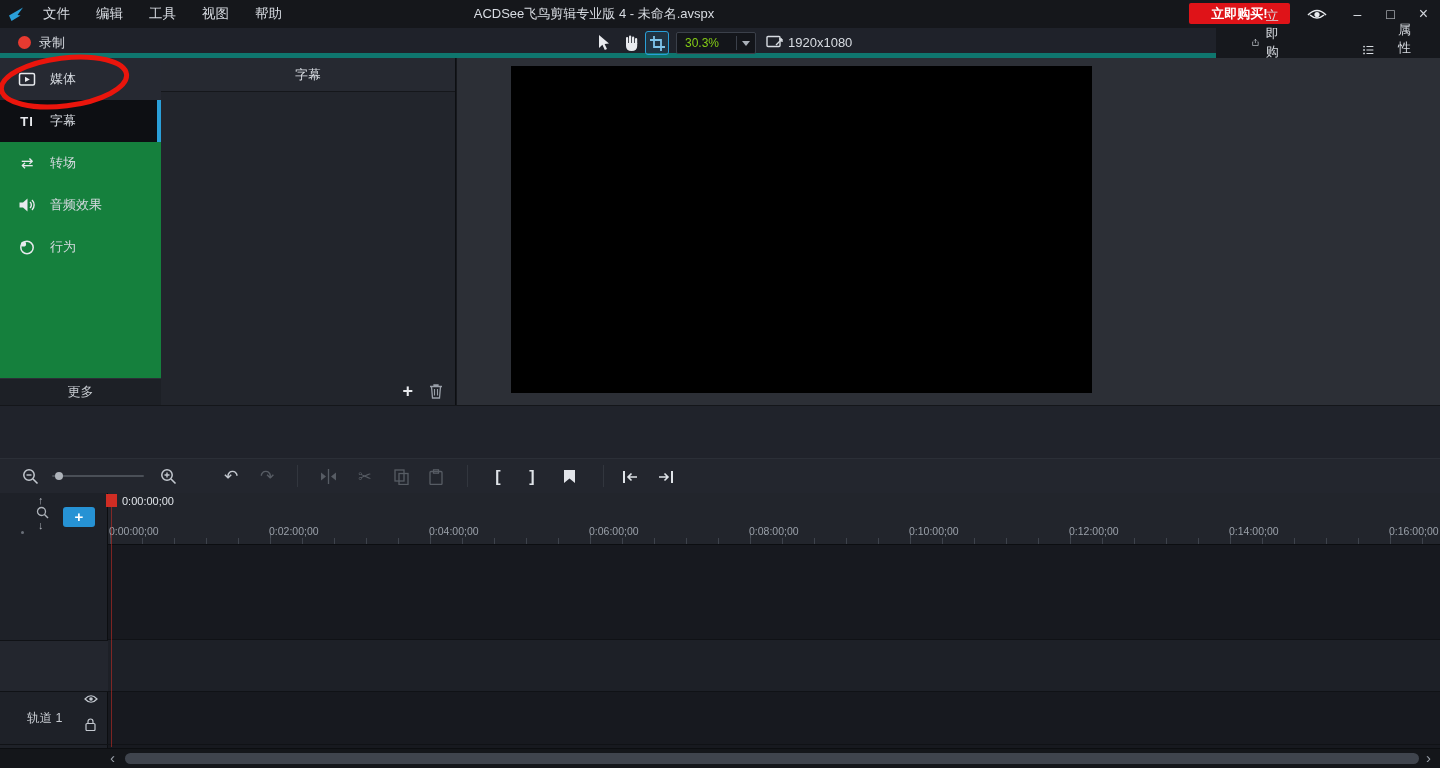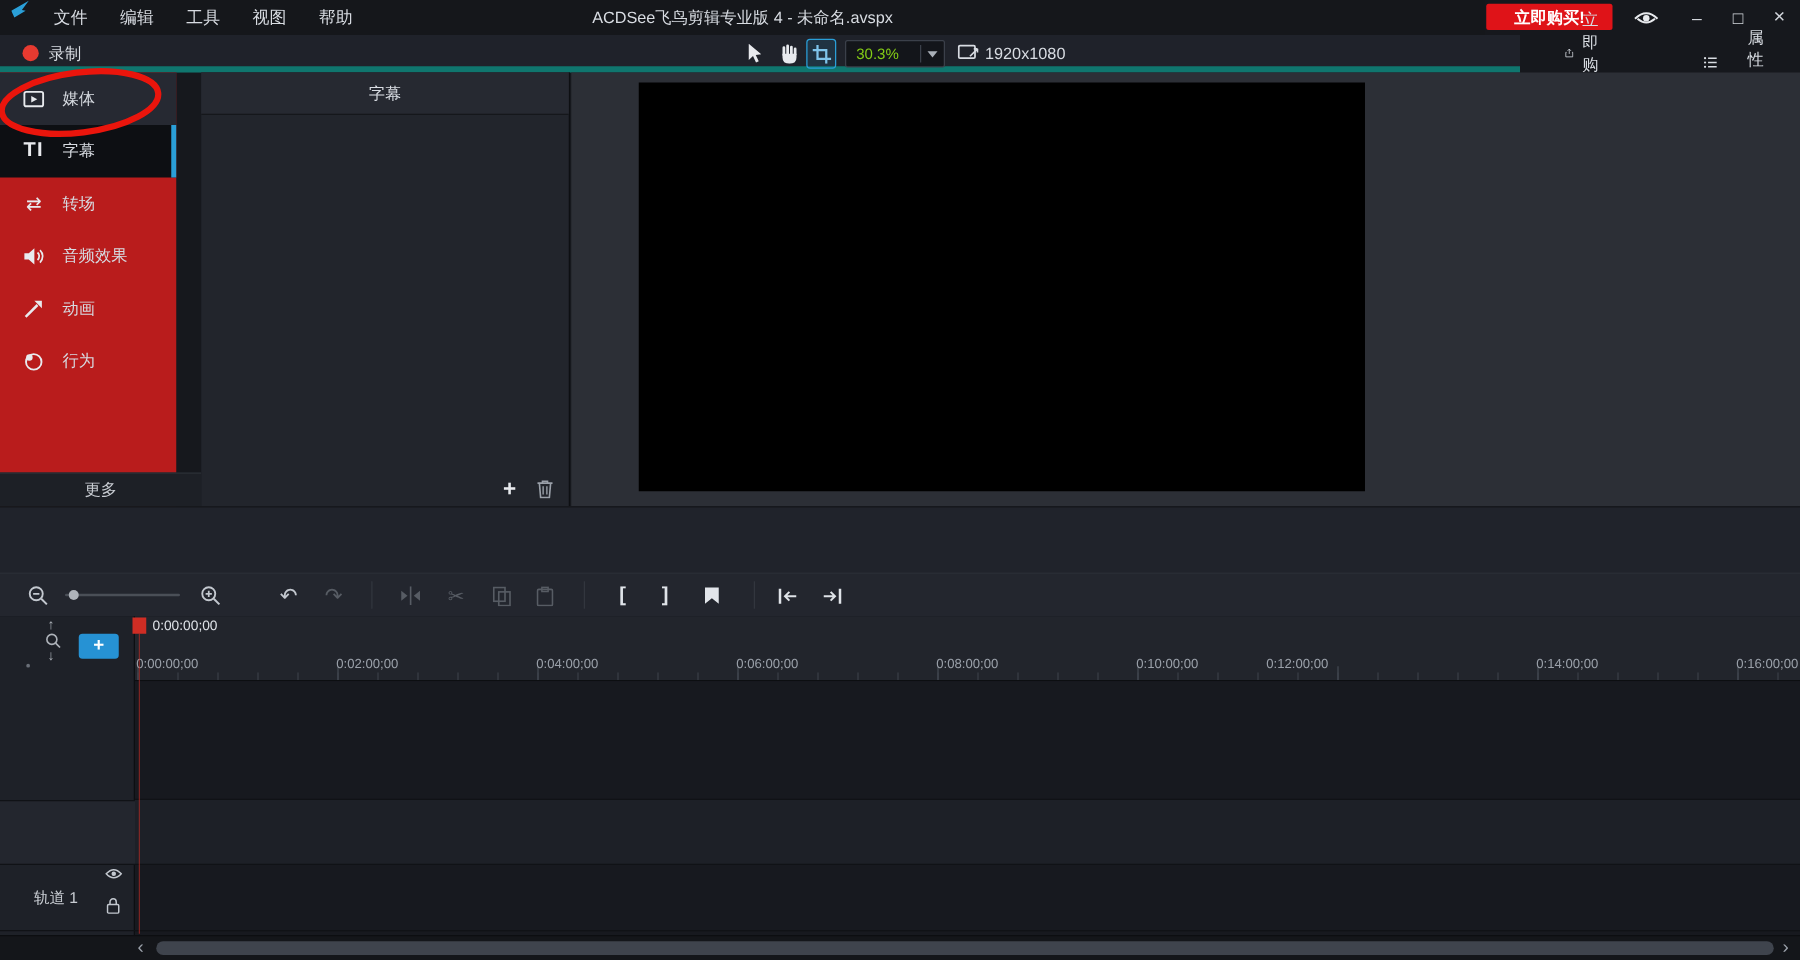--- a/index.html
+++ b/index.html
@@ -2,21 +2,21 @@
 <html><head>
 <meta charset="utf-8">
 <style>
   *{box-sizing:border-box;margin:0;padding:0}
   html,body{width:1440px;height:768px;overflow:hidden;background:#101216;
     font-family:"Liberation Sans","DejaVu Sans",sans-serif;color:#ccd0d6;font-size:13px}
   #app{position:relative;width:1440px;height:768px;background:#16181d;user-select:none}
   svg{display:block}
 
   
-  .titlebar{position:absolute;left:0;top:0;width:1188px;height:28px;background:#15171b;display:flex;}
+  .titlebar{position:absolute;left:0;top:0;width:1188px;height:28px;background:#15171b;display:flex;align-items:center}
   .logo{margin:0 6px 0 9px}
   .menu-item{padding:0 13px;font-size:13.5px;color:#d8dce2;line-height:28px;cursor:default}
   .tb-title{position:absolute;left:0;right:0;top:0;height:28px;line-height:28px;text-align:center;color:#d8dce2;pointer-events:none;font-size:13px}
   .buy-btn{position:absolute;left:1189px;top:3px;width:101px;height:21px;background:#df1318;color:#fff;border:none;border-radius:2px;font-weight:bold;font-size:13px;font-family:inherit;cursor:pointer}
   .eye-ic{position:absolute;left:1306px;top:5px}
   .win-btn{position:absolute;top:0;width:33px;height:28px;text-align:center;line-height:28px;color:#d2d6dc;font-size:14px;cursor:pointer}
   .win-min{left:1341px}.win-max{left:1374px}.win-close{left:1407px;font-size:16px}
 
   
   .toolbar2{position:absolute;left:0;top:28px;width:1216px;height:30px;background:#1f222a;border-bottom:5px solid #0f766e}
@@ -30,27 +30,27 @@
   .zoom-select .zsep{width:1px;height:14px;background:#3b404a}
   .zoom-select .caret{width:18px;display:flex;align-items:center;justify-content:center}
   .caret i{width:0;height:0;border-left:4px solid transparent;border-right:4px solid transparent;border-top:5px solid #aab0b8}
   .res-ic{position:absolute;left:766px;top:7px}
   .res-label{position:absolute;left:788px;top:0;line-height:29px;color:#d8dce2;font-size:13px}
   .export-grp{position:absolute;left:1252px;top:0;height:29px;display:flex;align-items:center;gap:7px;cursor:pointer}
   .props-grp{position:absolute;left:1363px;top:0;height:29px;display:flex;align-items:flex-end;gap:24px;cursor:pointer}
   .grp-label{color:#d8dce2}
 
   
-  .sidebar{position:absolute;left:0;top:58px;width:141px;height:347px;background:#b91c1c}
+  .sidebar{position:absolute;left:0;top:58px;width:161px;height:347px;background:#15803d}
   .side-item{height:42px;display:flex;align-items:center;padding-left:17px;gap:13px;position:relative;color:#d6dae0;cursor:pointer}
   .side-item .ic{width:20px;display:flex;justify-content:center;align-items:center}
   .item-media{background:#262932}
   .item-subtitle{background:#0d0f13}
   .item-subtitle::after{content:"";position:absolute;right:0;top:0;width:4px;height:100%;background:#2a9fd8}
-  .ti-glyph{font-weight:bold;font-size:16px;color:#e8eaee;letter-spacing:1px}
+  .ti-glyph{font-weight:bold;font-size:13px;color:#e8eaee;letter-spacing:1px}
   .glyph-ic{font-size:15px;color:#e8eaee}
   .side-more{position:absolute;left:0;bottom:0;width:161px;height:27px;background:#1d2026;border-top:1px solid #2b2f36;display:flex;align-items:center;justify-content:center;color:#c8ccd2;cursor:pointer}
 
   
   .panel{position:absolute;left:161px;top:58px;width:295px;height:347px;background:#22252c;border-right:1px solid #0d0f12}
   .panel-header{height:34px;background:#262931;border-bottom:1px solid #15171b;display:flex;align-items:center;justify-content:center;color:#d8dce2}
   .panel-footer{position:absolute;left:0;bottom:0;width:100%;height:29px;display:flex;align-items:center;justify-content:flex-end;gap:16px;padding-right:12px}
   .add-btn{color:#e8eaee;font-size:18px;font-weight:bold;line-height:20px;cursor:pointer}
   .icon-btn{cursor:pointer}
 
@@ -220,29 +220,20 @@
         <svg width="18" height="18" viewBox="0 0 18 18">
           <polygon points="1.5,6.5 5,6.5 9.5,2.5 9.5,15.5 5,11.5 1.5,11.5" fill="#e8eaee"></polygon>
           <path d="M12 6 a4 4 0 0 1 0 6 M14 4 a7 7 0 0 1 0 10" fill="none" stroke="#e8eaee" stroke-width="1.4"></path>
         </svg>
       </span>
       <span>音频效果</span>
     </div>
     <div class="side-item">
       <span class="ic">
         <svg width="18" height="18" viewBox="0 0 18 18">
-          <path d="M2.5 15.5 L12 6" stroke="#e8eaee" stroke-width="2" fill="none"></path>
-          <polygon points="9.5,2.5 15.5,2.5 15.5,8.5" fill="#e8eaee"></polygon>
-        </svg>
-      </span>
-      <span>动画</span>
-    </div>
-    <div class="side-item">
-      <span class="ic">
-        <svg width="18" height="18" viewBox="0 0 18 18">
           <circle cx="9" cy="9.5" r="6.2" fill="none" stroke="#e8eaee" stroke-width="1.5"></circle>
           <circle cx="5.5" cy="6" r="2.6" fill="#e8eaee"></circle>
         </svg>
       </span>
       <span>行为</span>
     </div>
     <div class="side-more">更多</div>
   </div>
 
   <div class="panel">
@@ -346,21 +337,21 @@
   <div class="tl-area">
     <div class="tl-ruler">
       <div class="ruler-major"></div>
       <div class="ruler-minor"></div>
       <span class="ruler-label" style="left:1px">0:00:00;00</span>
       <span class="ruler-label" style="left:161px">0:02:00;00</span>
       <span class="ruler-label" style="left:321px">0:04:00;00</span>
       <span class="ruler-label" style="left:481px">0:06:00;00</span>
       <span class="ruler-label" style="left:641px">0:08:00;00</span>
       <span class="ruler-label" style="left:801px">0:10:00;00</span>
-      <span class="ruler-label" style="left:905px">0:12:00;00</span>
+      <span class="ruler-label" style="left:961px">0:12:00;00</span>
       <span class="ruler-label" style="left:1121px">0:14:00;00</span>
       <span class="ruler-label" style="left:1281px">0:16:00;00</span>
     </div>
 
     <div class="lane lane1"></div>
     <div class="lane lane2"></div>
     <div class="lane lane3"></div>
 
     <div class="gutter">
       <div class="gcell gcell2"></div>

